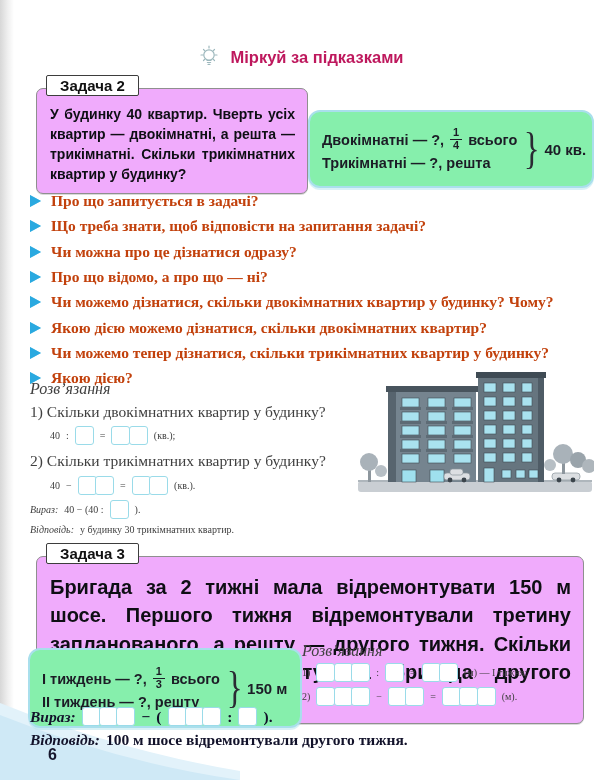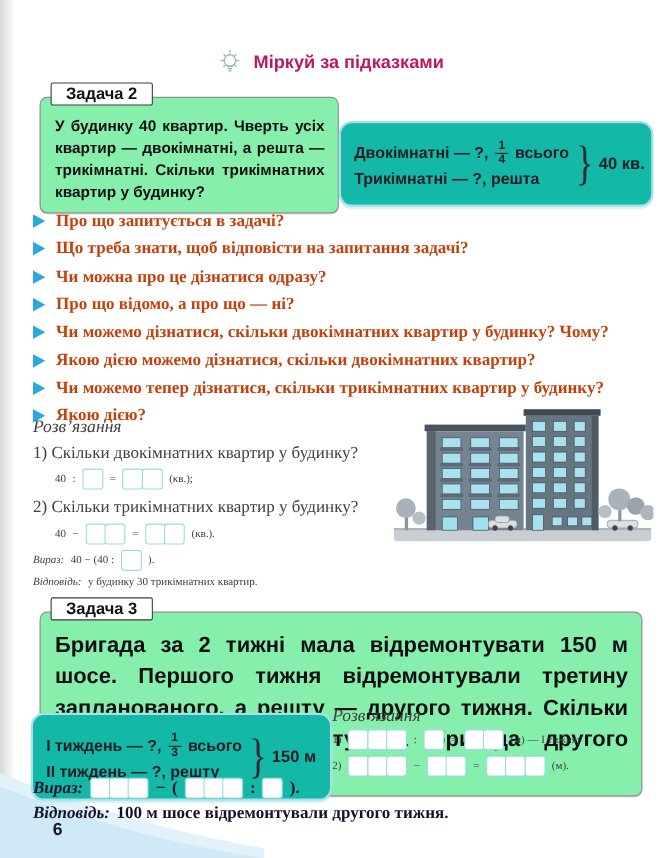--- a/index.html
+++ b/index.html
@@ -16,38 +16,38 @@
   .header {
     position:absolute; top:44px; left:0; width:600px;
     display:flex; justify-content:center; align-items:center; gap:10px;
   }
   .header .title {
     font-family:"Liberation Sans", sans-serif; font-weight:bold;
     font-size:16.5px; color:#be185d;
   }
   
   .card {
-    position:absolute; background:#86efac;
+    position:absolute; background:#f0abfc;
     border:1px solid #8f8f8f; border-radius:7px;
     box-shadow:0 1px 0 rgba(0,0,0,.15);
   }
   .tab {
     position:absolute; top:-14px; left:9px;
     background:#ffffff; border:1.6px solid #3d3d3d; border-radius:2px;
     padding:1px 13px; font-family:"Liberation Sans", sans-serif;
     font-weight:bold; font-size:15px; color:#111;
   }
   .card .body {
     padding:16px 12px 8px 13px;
     font-family:"Liberation Sans", sans-serif; font-weight:bold;
     font-size:14px; line-height:1.42; color:#0e0e14; text-align:justify;
   }
   
   .note {
-    position:absolute; background:#14b8a6;
+    position:absolute; background:#86efac;
     border:2px solid #a9dfec; border-radius:12px;
     box-shadow:0 2px 0 rgba(169,223,236,.45);
     display:flex; align-items:center; padding:6px 8px 6px 12px;
     font-family:"Liberation Sans", sans-serif; font-weight:bold;
     font-size:14.5px; color:#1c1c26;
   }
   .note .rows { display:flex; flex-direction:column; gap:3px; }
   .note .row { display:flex; align-items:center; gap:5px; white-space:nowrap; }
   .frac { display:inline-flex; flex-direction:column; align-items:center;
           font-size:11px; line-height:1.05; margin:0 1px; }

